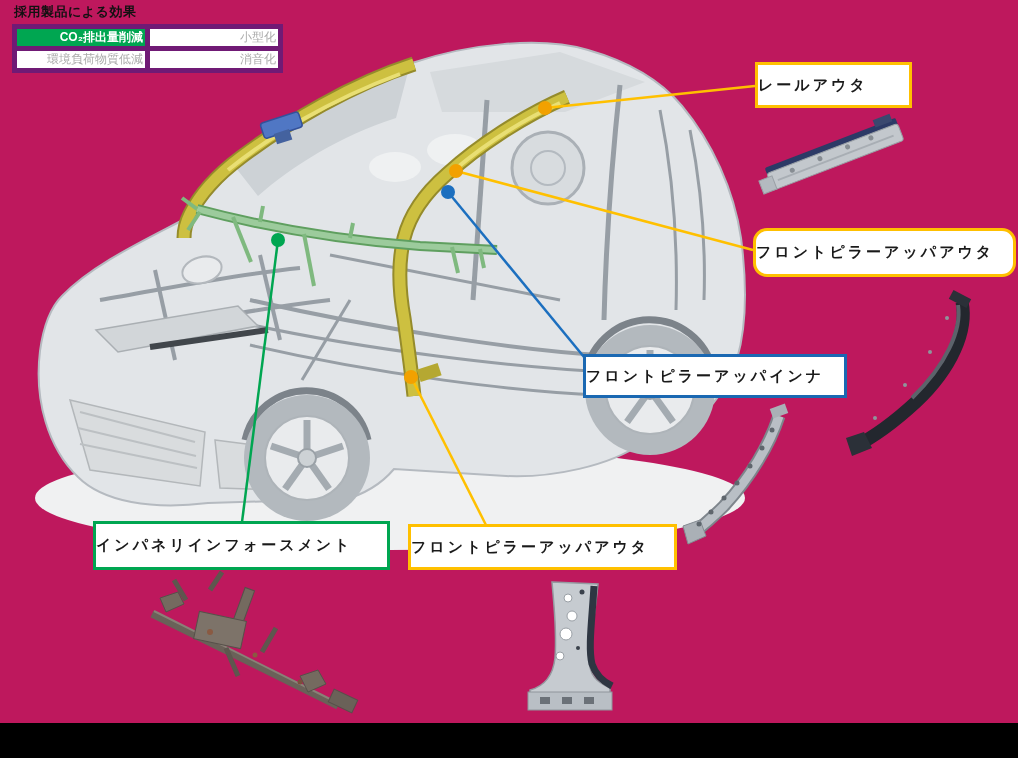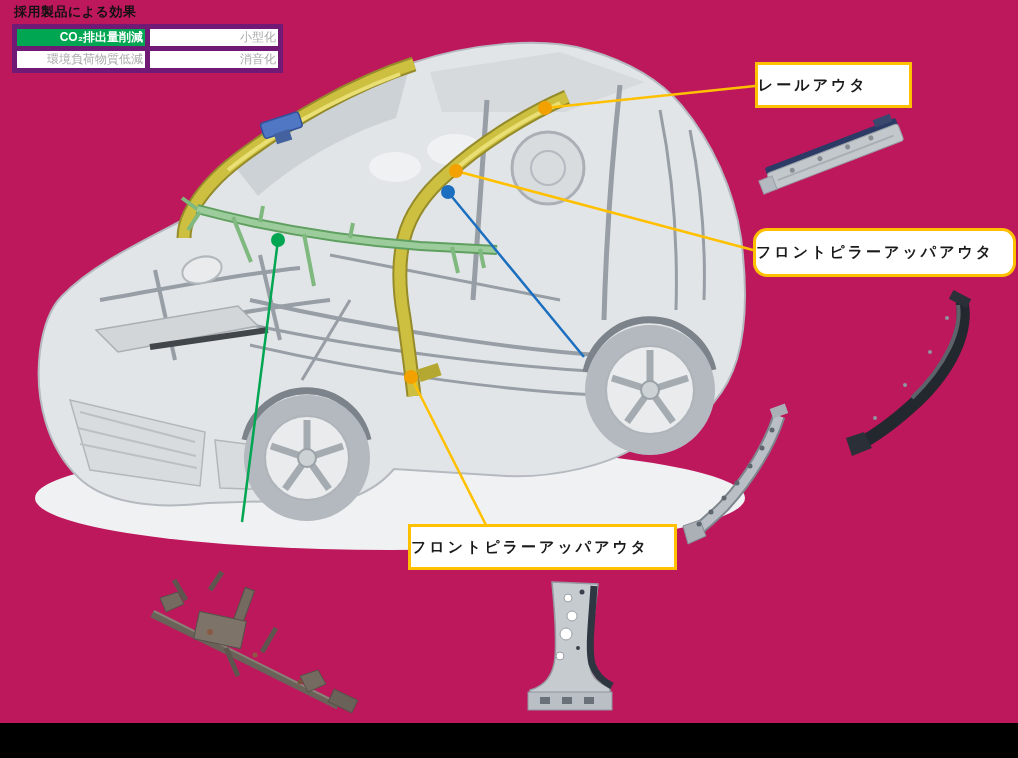--- a/index.html
+++ b/index.html
@@ -245,19 +245,25 @@
     </tbody>
       </table>
   </div>
 
   <div class="callout b-yellow" style="left:755px; top:62px;  width:157px; height:46px;">
     <span>レールアウタ</span>
   </div>
   <div class="callout b-yellow" style="left:753px; top:228px; width:263px; height:49px;border-radius:14px;">
     <span>フロントピラーアッパアウタ</span>
   </div>
+  <div class="callout b-blue" style="left:583px; top:354px; width:264px; height:44px;">
+    <span>フロントピラーアッパインナ</span>
+  </div>
+  <div class="callout b-green" style="left:93px; top:521px; width:297px; height:49px;">
+    <span>インパネリインフォースメント</span>
+  </div>
   <div class="callout b-yellow" style="left:408px; top:524px; width:269px; height:46px;">
     <span>フロントピラーアッパアウタ</span>
   </div>
 
   <div class="bottom-bar"></div>
 
 </div>
 
 </body></html>

